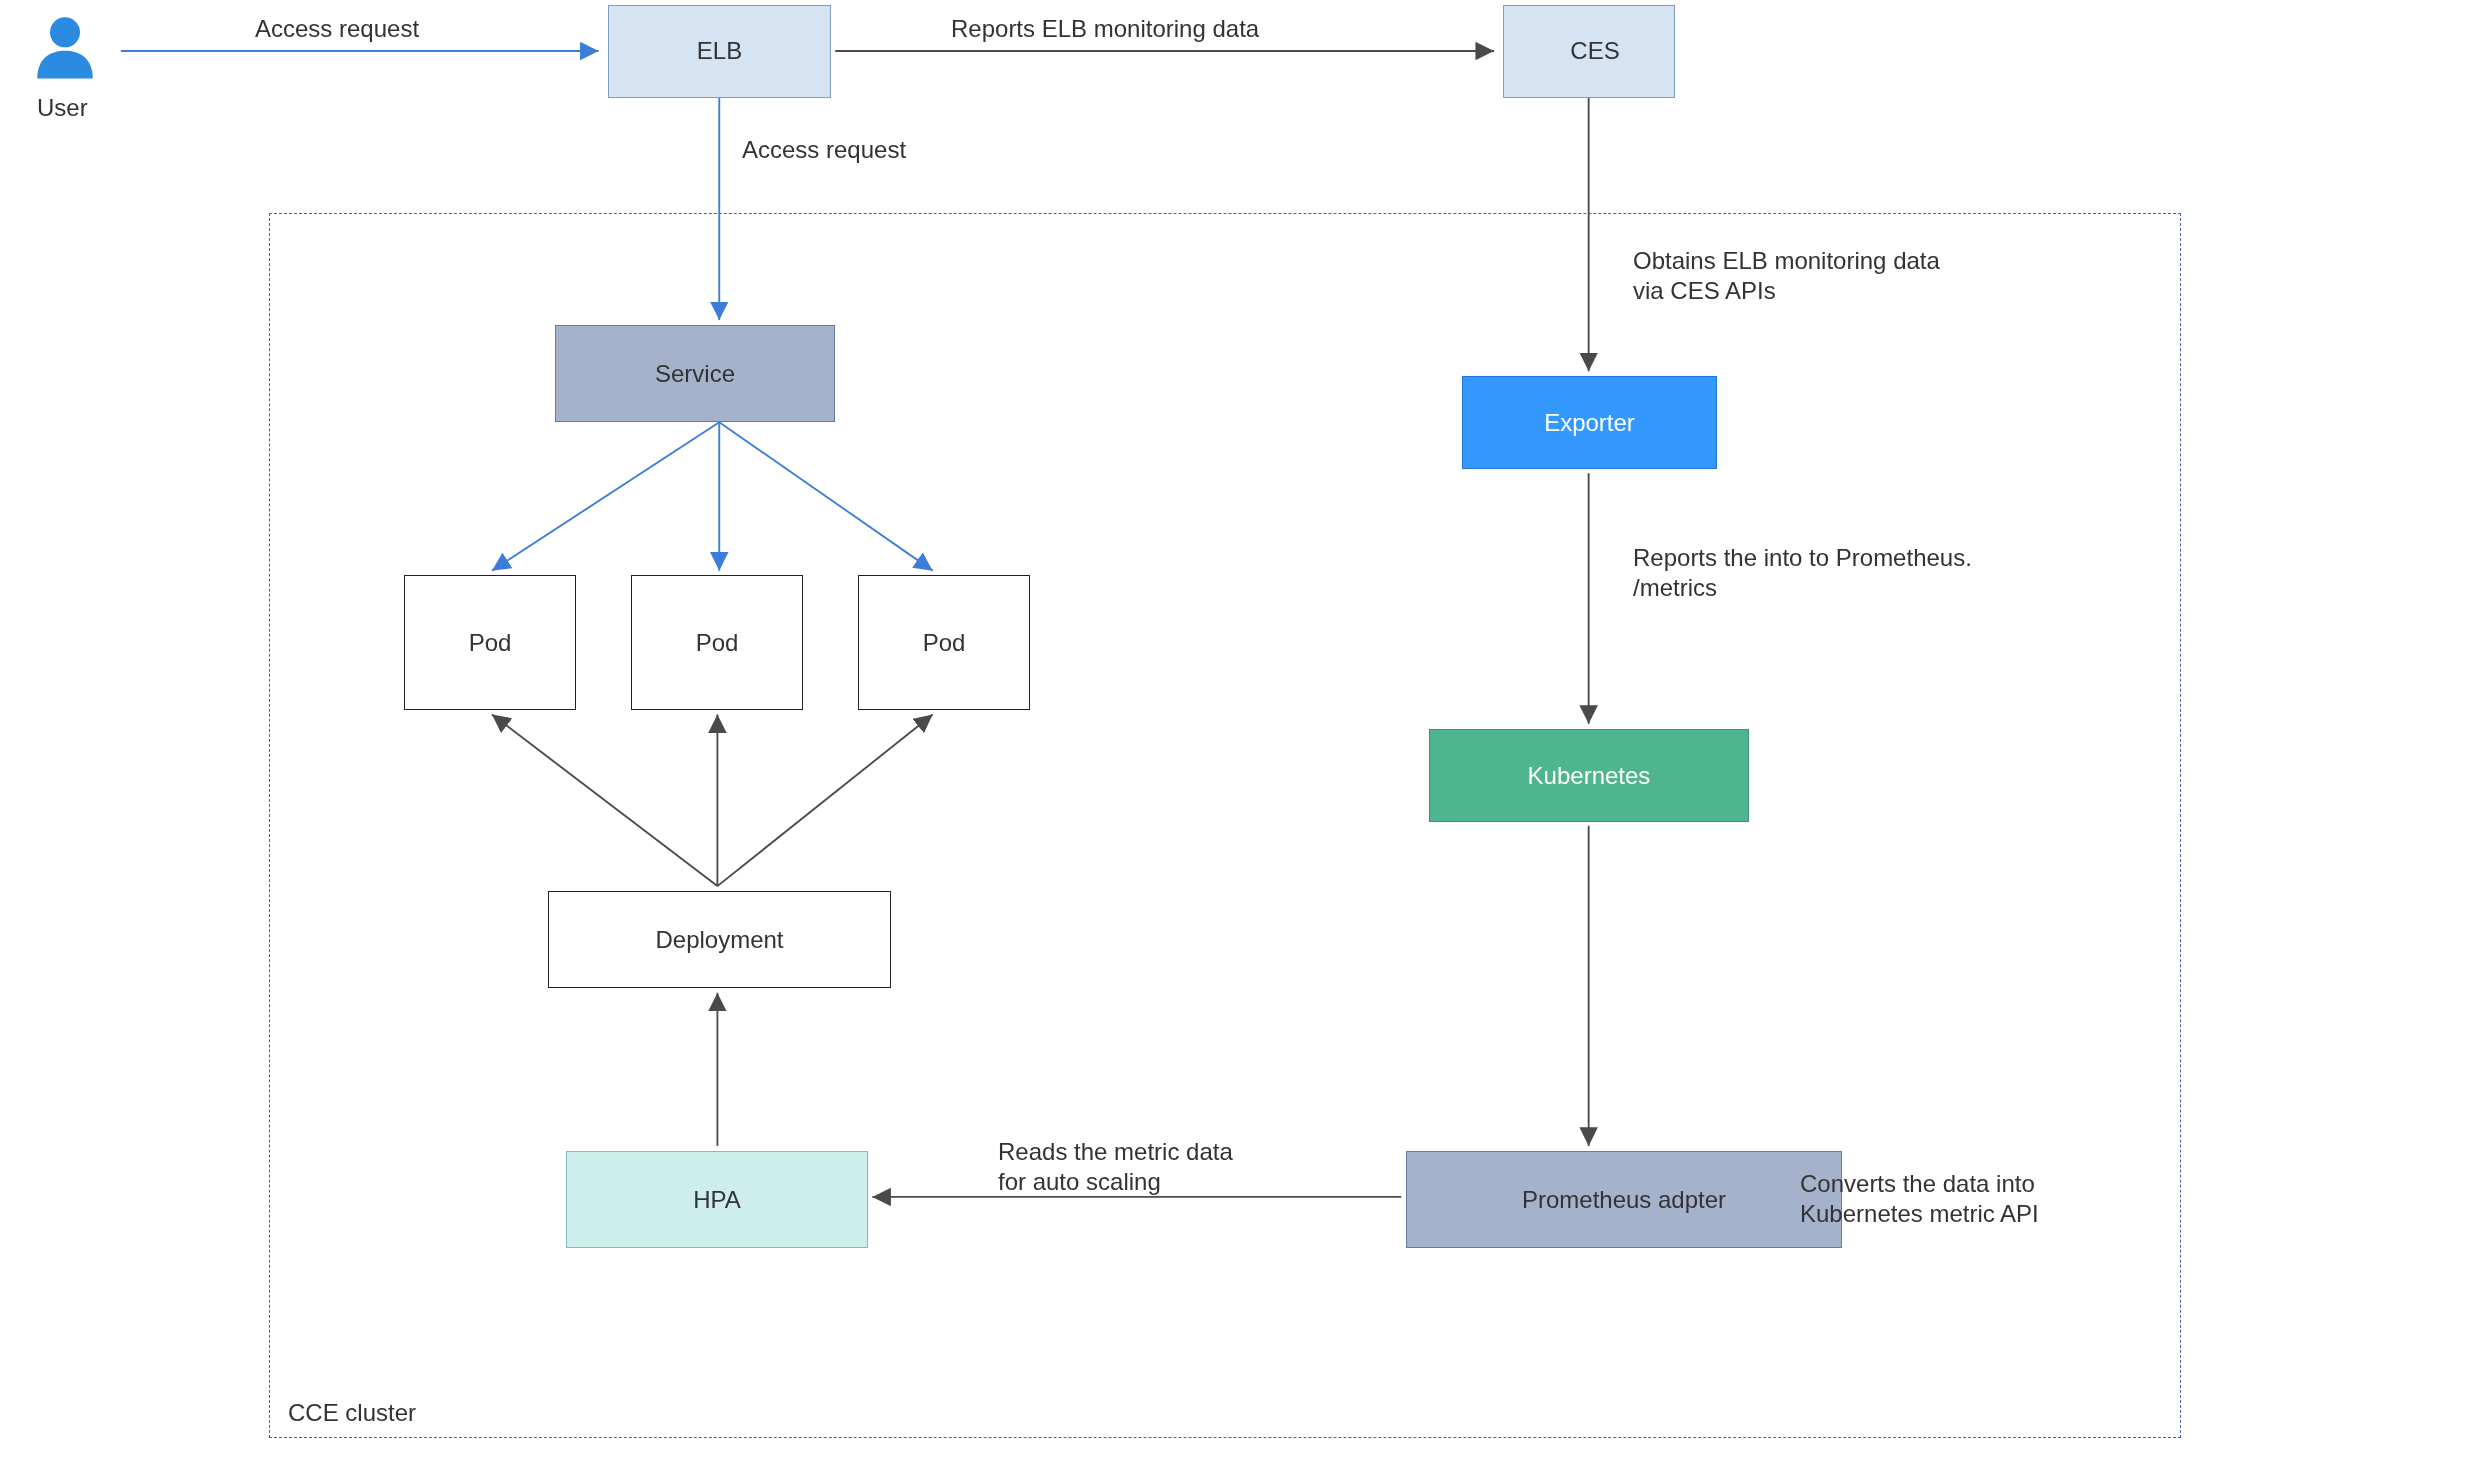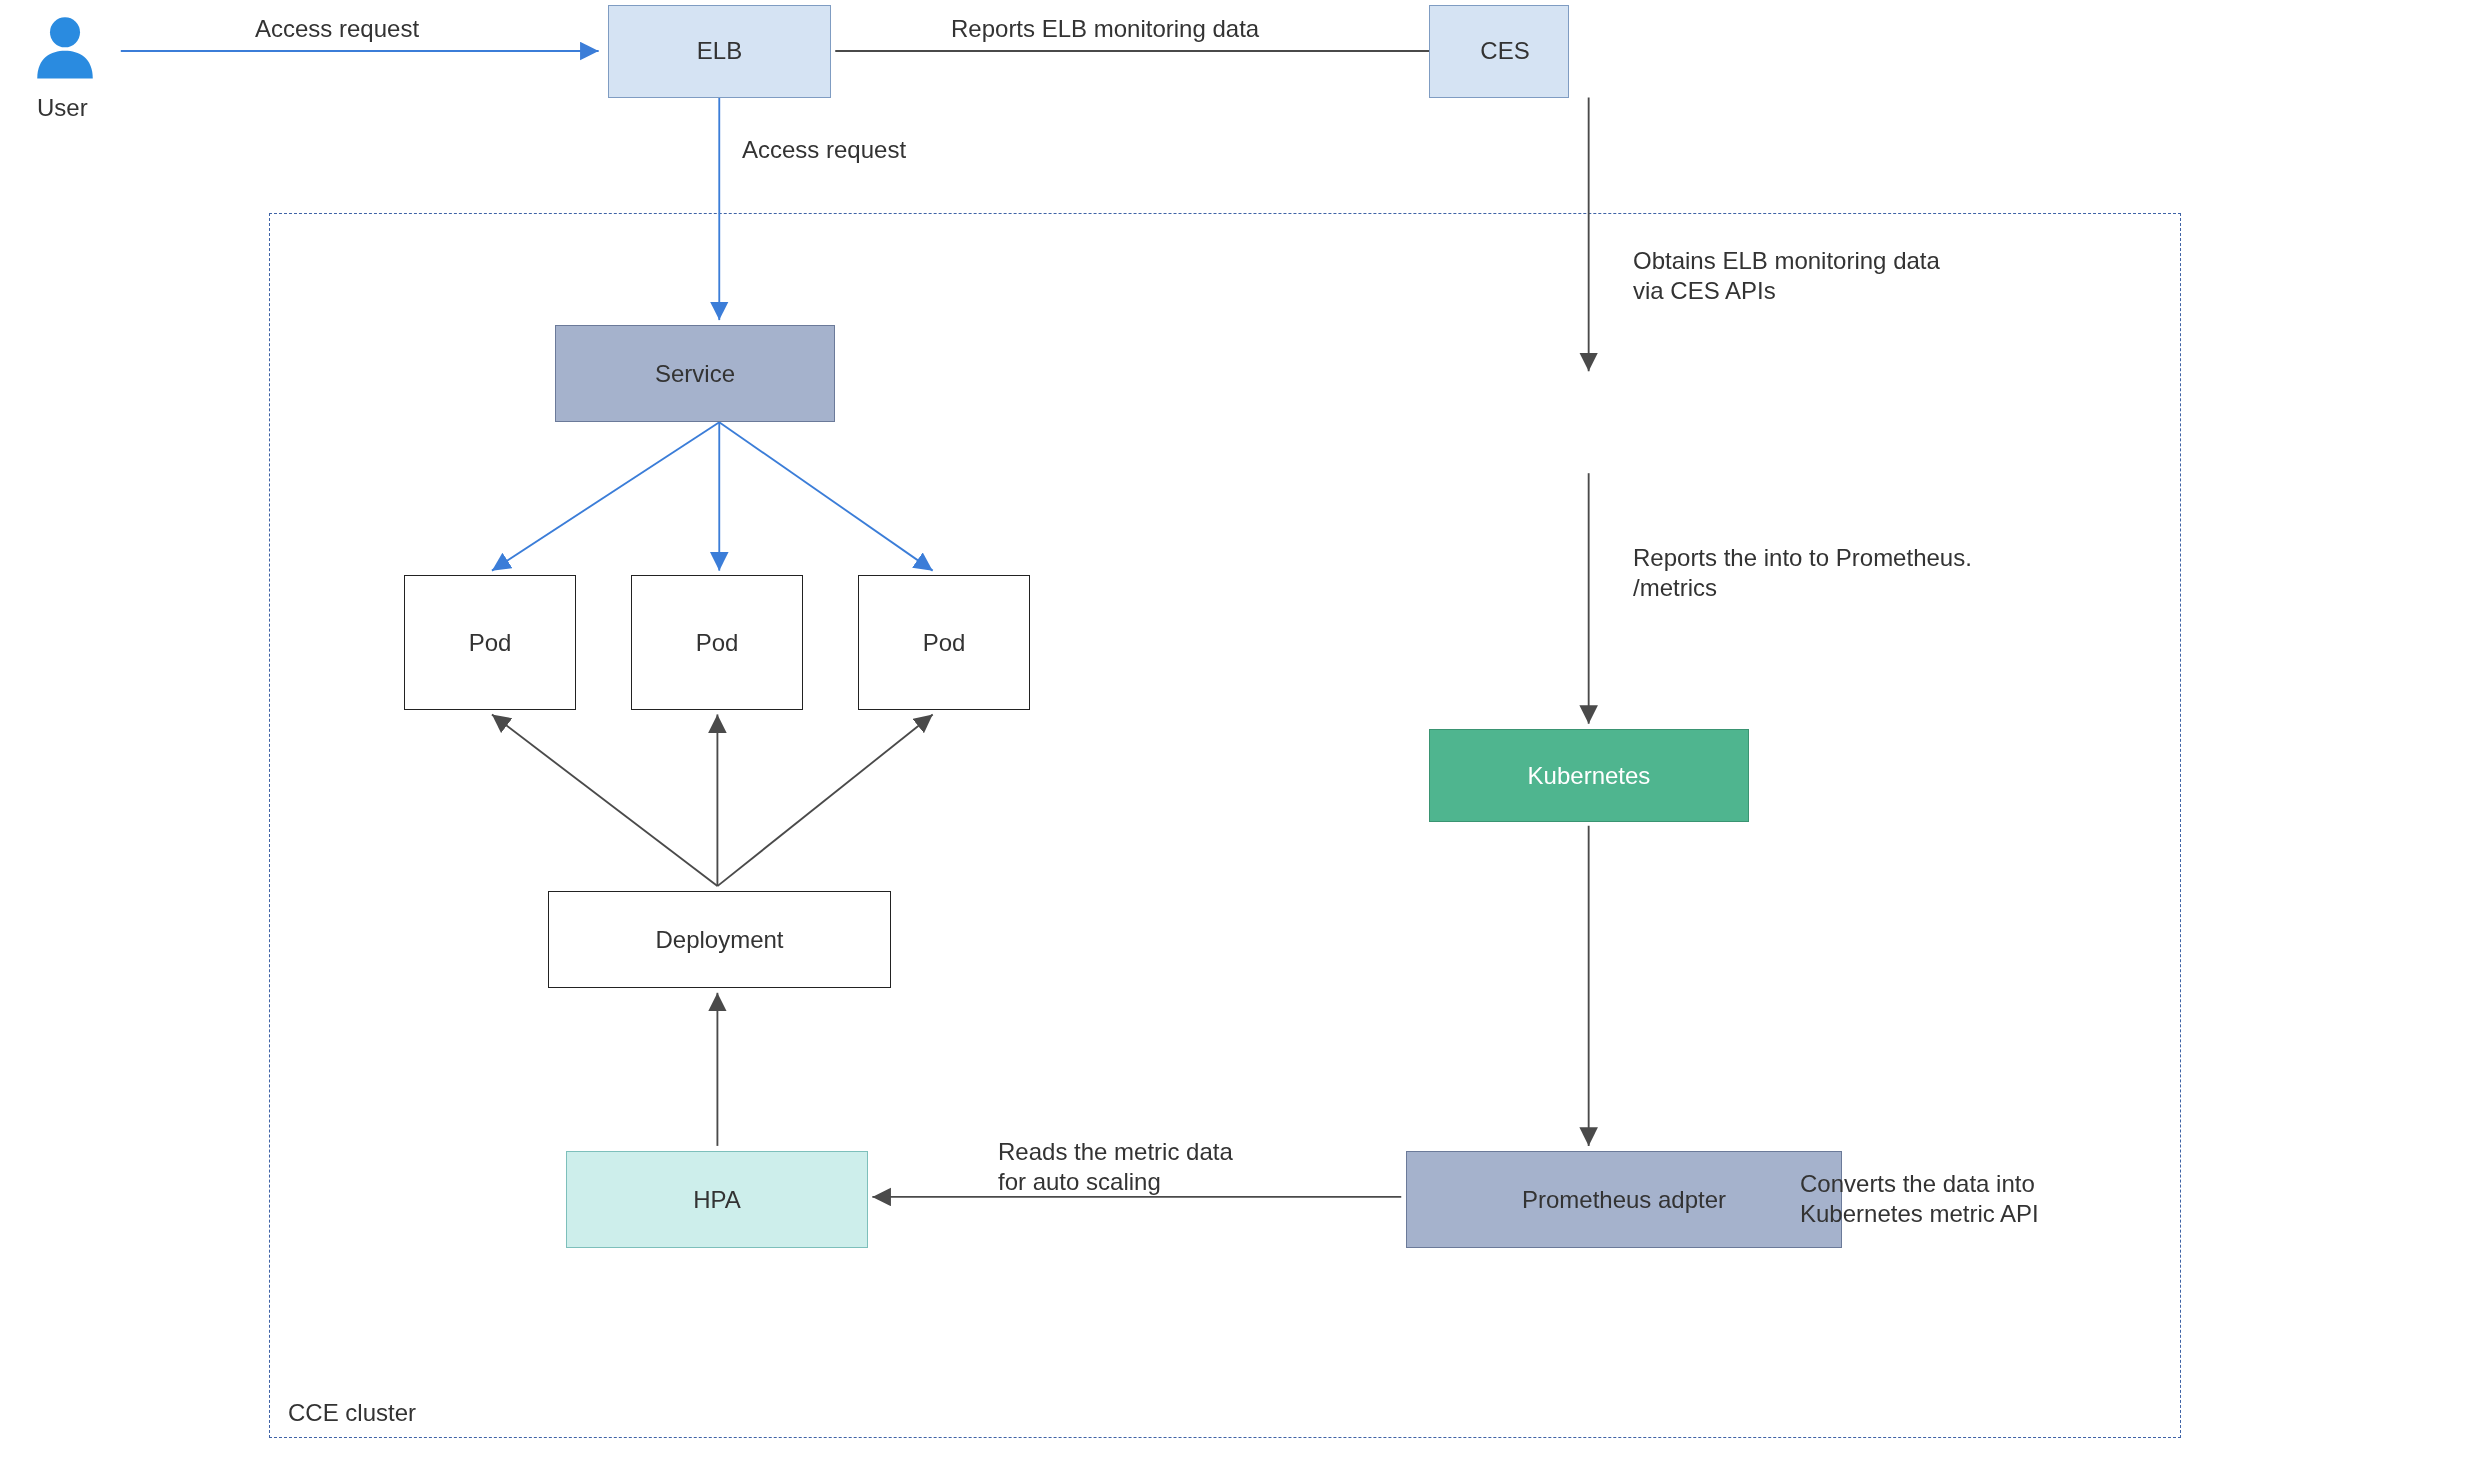--- a/index.html
+++ b/index.html
@@ -96,21 +96,21 @@
       <circle cx="32" cy="18" r="13" fill="#2a8be0"></circle>
       <path d="M8 58 C8 40 20 34 32 34 C44 34 56 40 56 58 Z" fill="#2a8be0"></path>
     </svg>
   </div>
   <div class="label" style="left:37px; top:93px;">User</div>
 
   <div class="node sky" style="left:608px; top:4.6px; width:223px; height:93px;justify-content:center;">
     <span>ELB</span>
   </div>
 
-  <div class="node sky" style="left:1429px; top:4.6px; width:140px; height:93px;padding-left:12px;">
+  <div class="node sky" style="left:1503px; top:4.6px; width:172px; height:93px;padding-left:12px;">
     <span>CES</span>
   </div>
 
   <div class="node slate" style="left:555px; top:325px; width:280px; height:97px;">
     <span>Service</span>
   </div>
 
   <div class="node white" style="left:404px; top:575px; width:172px; height:135px;">
     <span>Pod</span>
   </div>
@@ -122,20 +122,23 @@
   </div>
 
   <div class="node white" style="left:548px; top:891px; width:343px; height:97px;">
     <span>Deployment</span>
   </div>
 
   <div class="node mint" style="left:566px; top:1151px; width:302px; height:97px;">
     <span>HPA</span>
   </div>
 
+  <div class="node blue" style="left:1462px; top:376px; width:255px; height:93px;">
+    <span>Exporter</span>
+  </div>
 
   <div class="node teal" style="left:1429px; top:729px; width:320px; height:93px;">
     <span>Kubernetes</span>
   </div>
 
   <div class="node slate" style="left:1406px; top:1151px; width:436px; height:97px;">
     <span>Prometheus adpter</span>
   </div>
 
   <div class="label" style="left:255px; top:14px;">Access request</div>

